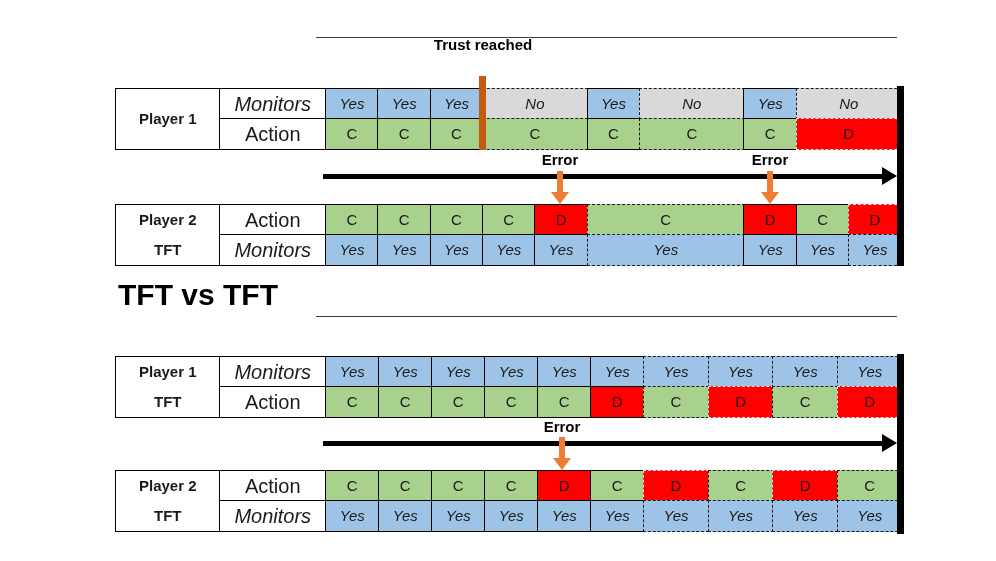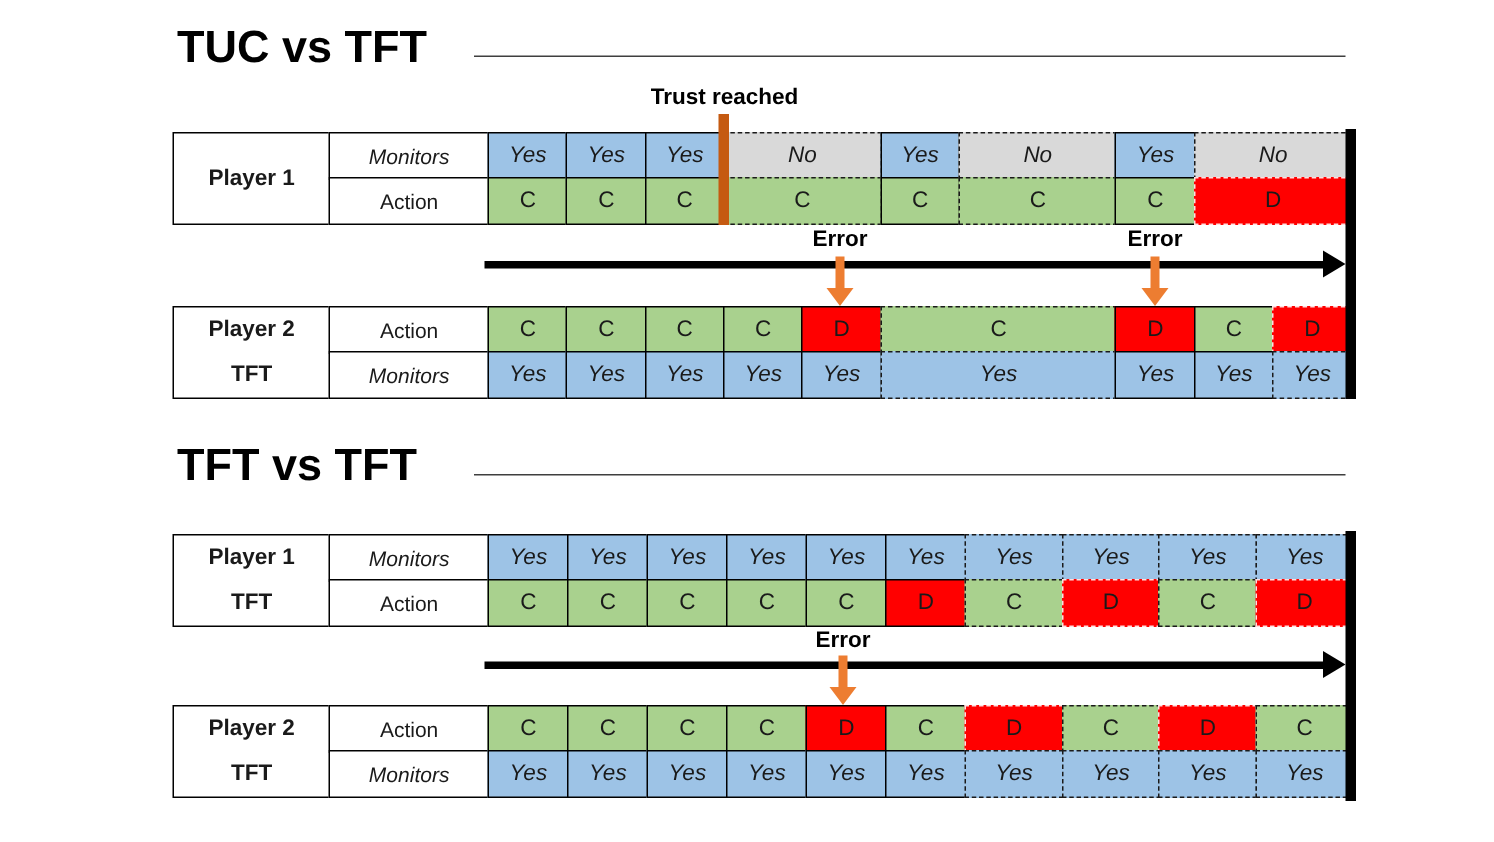--- a/index.html
+++ b/index.html
@@ -6,21 +6,21 @@
   .canvas {
     position:relative; width:996px; height:561px; background:#ffffff;
     font-family:"Liberation Sans", sans-serif; color:#111; overflow:hidden;
   }
   .sec-title {
     position:absolute; font-size:30px; font-weight:bold; color:#000;
     letter-spacing:0px; margin:0; line-height:1;
   }
   .rule { position:absolute; left:316px; width:581px; height:0; border-top:1.6px solid #3f3f3f; }
   .trust-label {
-    position:absolute; left:483px; top:56px; transform:translateX(-50%);
+    position:absolute; left:483px; top:36px; transform:translateX(-50%);
     font-size:15px; font-weight:bold; white-space:nowrap; color:#000;
   }
   .trust-bar { position:absolute; left:479px; top:76px; width:7px; height:74px; background:var(--trustbar,#C55A11); z-index:6; }
   .err-label {
     position:absolute; transform:translateX(-50%);
     font-size:15px; font-weight:bold; color:#000; white-space:nowrap; z-index:5;
   }
   .tl-arrow { position:absolute; left:323px; width:574px; height:19px; z-index:2; }
   .tl-arrow .shaft { position:absolute; left:0; top:7px; width:560px; height:5px; background:#000; }
   .tl-arrow .tip {
@@ -42,29 +42,28 @@
   }
   .cell.dashed { border-style:dashed; border-color:#1a1a1a; }
   .cell.t-yes { background:var(--yes,#9DC3E6); font-style:italic; }
   .cell.t-no  { background:var(--no,#D9D9D9);  font-style:italic; }
   .cell.t-c   { background:var(--coop,#A9D18E); }
   .cell.t-d   { background:var(--defect,#FF0000); }
   .cell.t-d.dashed { border-color:rgba(255,255,255,0.88); }
   .hcell { font-size:15px; }
   .hcell.player { font-weight:bold; flex-direction:column; justify-content:space-around; padding:0; }
   .hcell .half { height:30px; display:flex; align-items:center; justify-content:center; width:100%;text-align:center; }
-  .row-label { font-size:14px; }
+  .row-label { font-size:20px; }
   .row-label.it { font-style:italic; }
 </style>
 </head>
 <body>
 
 <div class="canvas">
 
-  <h1 class="sec-title" style="left:118px; top:17px;">TUC vs TFT</h1>
   <div class="rule" style="top:37px;"></div>
 
   <div class="trust-label">Trust reached</div>
   <div class="trust-bar"></div>
 
   <div id="t0" class="ptable" style="left:115px; top:88px;">
       <div class="cell hcell player" style="left: 0px; top: 0px; width: 105.5px; height: 61.5px;">
         <div class="half">Player 1</div>
       </div>
       <div class="cell hcell row-label it" style="left: 104px; top: 0px; width: 107.5px; height: 31.5px;">Monitors</div>
@@ -126,21 +125,21 @@
       <div class="cell t-yes" style="left: 366.9px; top: 30px; width: 53.8px; height: 31.5px;">Yes</div>
       <div class="cell t-yes" style="left: 419.2px; top: 30px; width: 53.8px; height: 31.5px;">Yes</div>
       <div class="cell t-yes dashed" style="left: 471.5px; top: 30px; width: 158.4px; height: 31.5px;">Yes</div>
       <div class="cell t-yes" style="left: 628.4px; top: 30px; width: 53.8px; height: 31.5px;">Yes</div>
       <div class="cell t-yes" style="left: 680.7px; top: 30px; width: 53.8px; height: 31.5px;">Yes</div>
       <div class="cell t-yes dashed" style="left: 733px; top: 30px; width: 53.8px; height: 31.5px;">Yes</div>
     </div>
 
   <div class="end-bar" style="top:86px;"></div>
 
-  <h1 class="sec-title" style="left:118px; top:296px;">TFT vs TFT</h1>
+  <h1 class="sec-title" style="left:118px; top:280px;">TFT vs TFT</h1>
   <div class="rule" style="top:316px;"></div>
 
   <div id="t2" class="ptable" style="left:115px; top:356px;">
       <div class="cell hcell player" style="left: 0px; top: 0px; width: 105.5px; height: 61.5px;">
         <div class="half">Player 1</div>
         <div class="half">TFT</div>
       </div>
       <div class="cell hcell row-label it" style="left: 104px; top: 0px; width: 107.5px; height: 31.5px;">Monitors</div>
       <div class="cell t-yes" style="left: 210px; top: 0px; width: 54.5px; height: 31.5px;">Yes</div>
       <div class="cell t-yes" style="left: 263px; top: 0px; width: 54.5px; height: 31.5px;">Yes</div>

